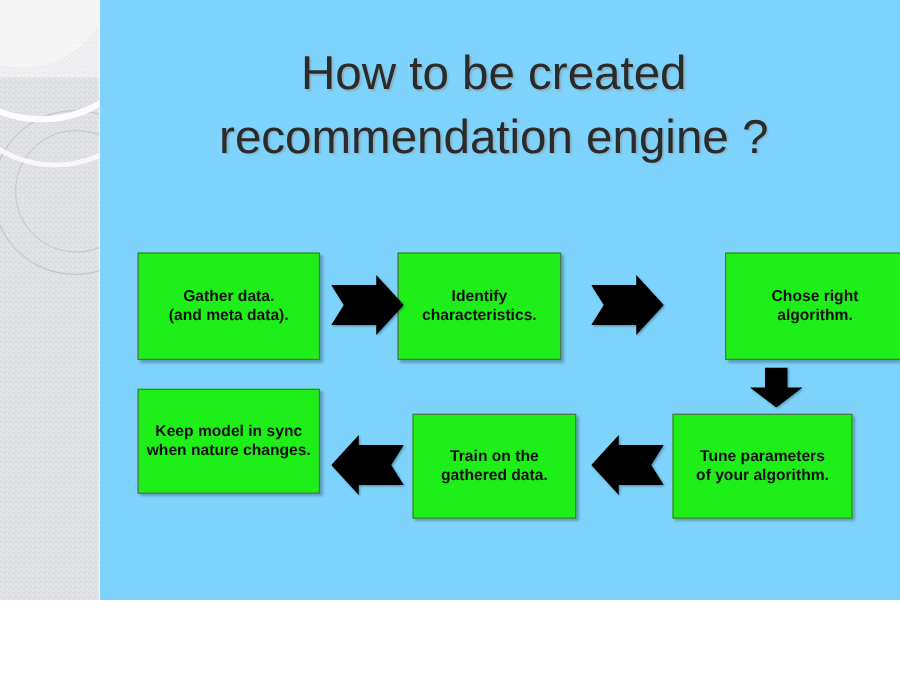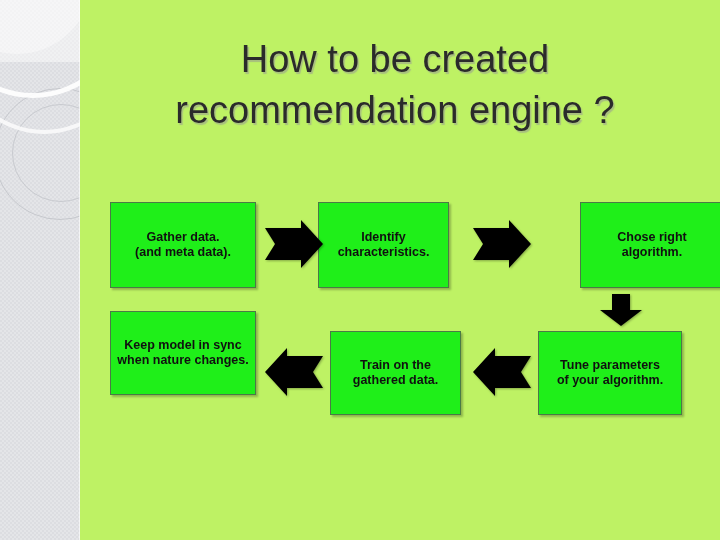--- a/index.html
+++ b/index.html
@@ -12,22 +12,22 @@
     background: #ffffff;
     font-family: "Liberation Sans", sans-serif;
     overflow: hidden;
     position: relative;
   }
 
   #slide {
     position: absolute;
     left: 0; top: 0;
     width: 720px;
-    height: 540px;
-    background: #bef264;
+    height: 480px;
+    background: #7dd3fc;
     overflow: hidden;
   }
 
   
   #side-band {
     position: absolute;
     left: 0; top: 0;
     width: 80px;
     height: 540px;
     background:

